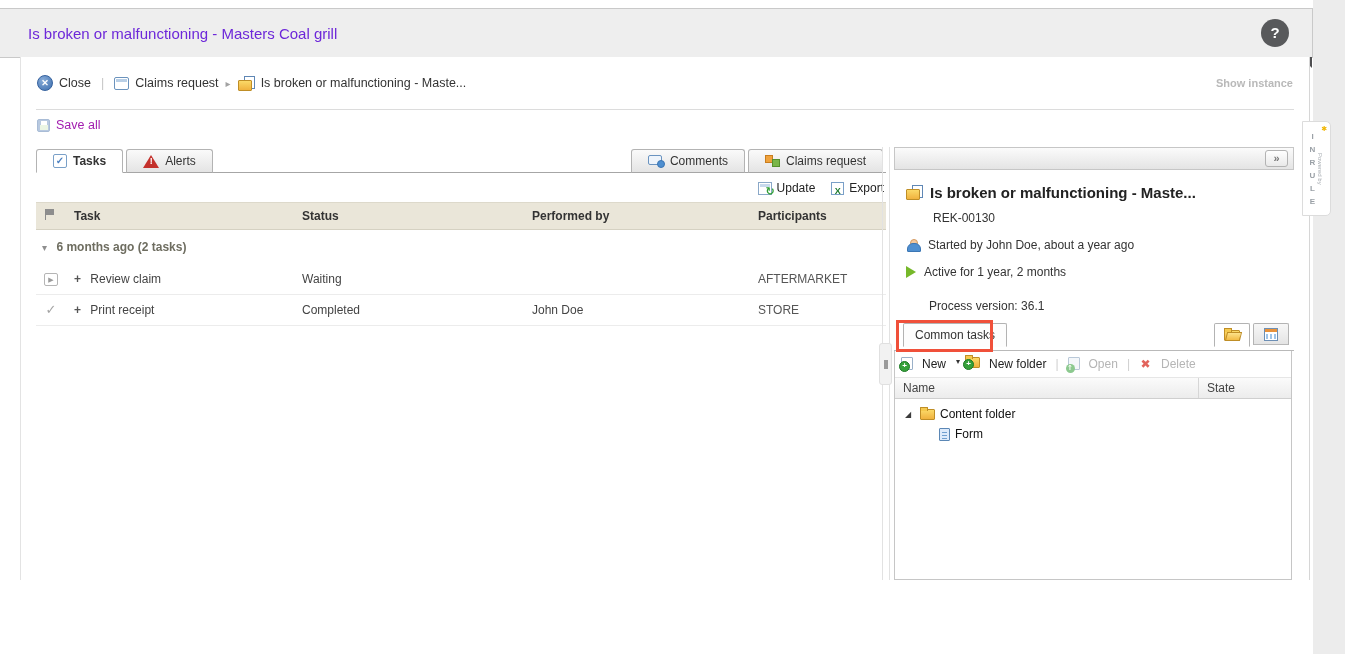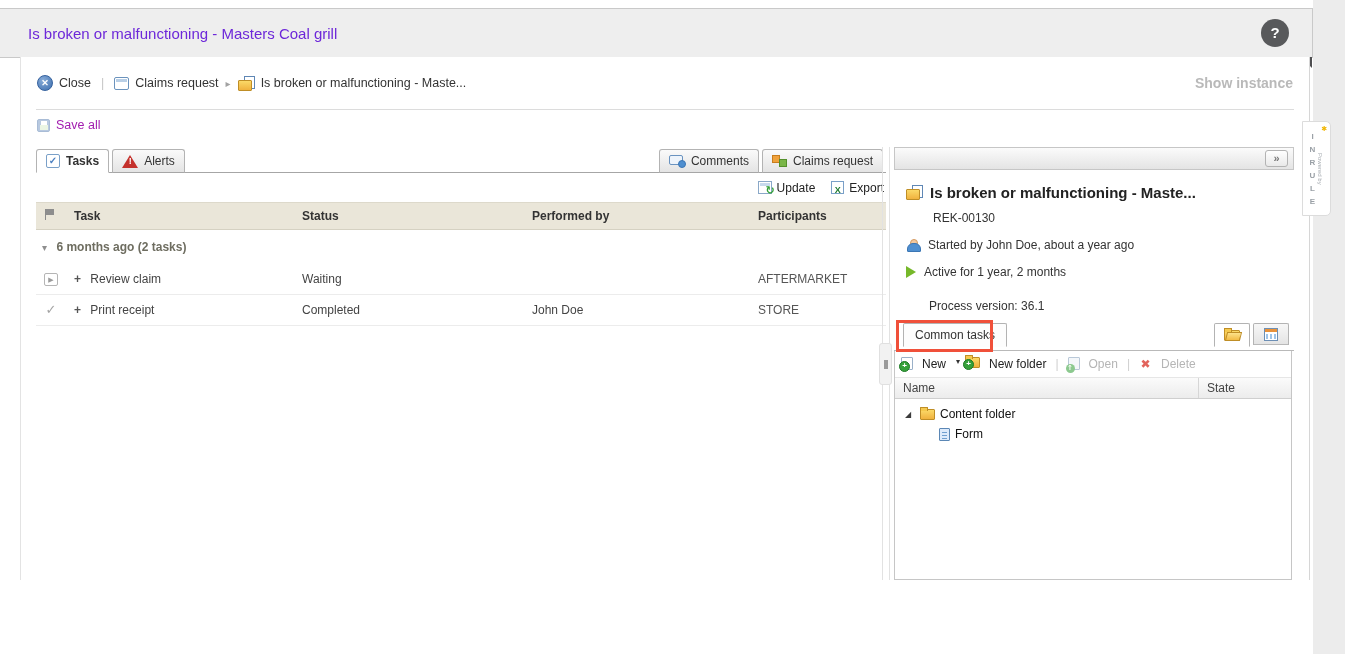--- a/index.html
+++ b/index.html
@@ -21,38 +21,38 @@
   
   .window{position:absolute;left:20px;top:57px;width:1290px;height:523px;background:#fff;
     border-left:1px solid #e3e3e3;border-right:1px solid #d6d6d6}
 
   
   .crumbs{position:absolute;left:0;right:0;top:0;height:52px;display:flex;align-items:center;
     padding:0 16px;font-size:12.5px;color:#333}
   .crumb{display:inline-flex;align-items:center;gap:6px;cursor:pointer;white-space:nowrap}
   .crumb-sep{margin:0 10px;color:#c6c6c6}
   .crumb-arrow{margin:0 7px;color:#a2a2a2;font-size:10px}
-  .show-instance{margin-left:auto;color:#b9b9b9;font-weight:700;font-size:14px}
+  .show-instance{margin-left:auto;color:#b9b9b9;font-weight:700;font-size:11px}
   .hr{position:absolute;left:15px;right:15px;top:52px;border-top:1px solid #dcdcdc}
 
   
   .saveall{position:absolute;left:16px;top:61px;display:flex;align-items:center;gap:6px;
     color:#a21caf;font-size:12.5px}
 
   
   .left-pane{position:absolute;left:15px;top:90px;width:850px}
   .tabstrip{display:flex;align-items:flex-end;height:26px;border-bottom:1px solid #a6a6a6}
-  .tab{display:inline-flex;align-items:center;gap:6px;height:24px;padding:0 9px;margin-right:3px;
+  .tab{display:inline-flex;align-items:center;gap:6px;height:24px;padding:0 16px;margin-right:3px;
     background:linear-gradient(#fafafa,#e4e4e4);border:1px solid #b3b3b3;border-bottom:1px solid #a6a6a6;
     margin-bottom:-1px;border-radius:3px 3px 0 0;font-size:12px;color:#333;cursor:pointer;white-space:nowrap}
   .tab.active{background:#fff;border-bottom-color:#fff;font-weight:700}
   .tab-spacer{margin-left:auto}
   .actions-row{display:flex;justify-content:flex-end;align-items:center;gap:16px;
     padding:8px 2px 7px;font-size:12px;color:#222}
-  .action{display:inline-flex;align-items:flex-start;gap:5px;cursor:pointer}
+  .action{display:inline-flex;align-items:flex-end;gap:5px;cursor:pointer}
 
   table.tasks{width:100%;border-collapse:collapse;font-size:12px;color:#444}
   table.tasks th{background:#eae6d9;border-top:1px solid #ddd9cb;border-bottom:1px solid #d5d1c2;
     padding:6px 8px;text-align:left;font-weight:700;color:#333}
   .group-row td{padding:10px 6px 9px;font-weight:700;color:#6e6d60}
   .group-caret{color:#8f8f8f;font-size:10px;margin-right:6px}
   .data-row td{padding:8px 8px;border-bottom:1px solid #ececec;height:30px}
   .plus{font-weight:700;color:#555;margin-right:6px}
   .cell-part{color:#555}
 

